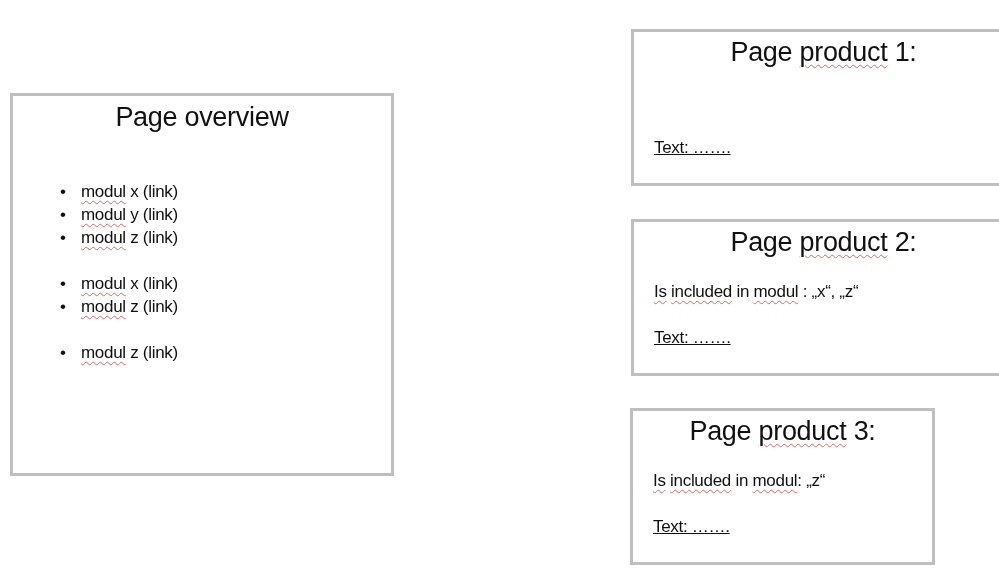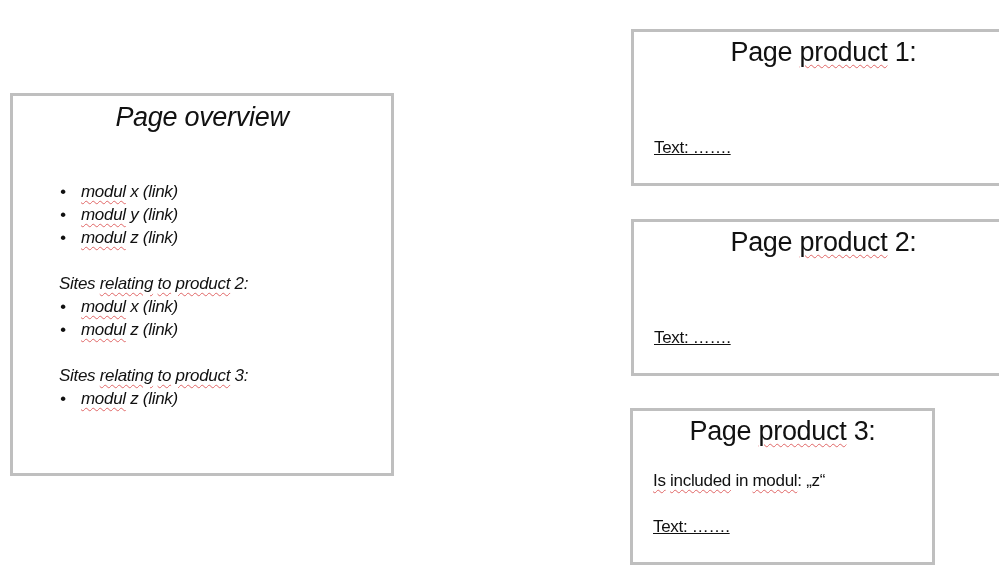--- a/index.html
+++ b/index.html
@@ -19,21 +19,20 @@
       position: absolute;
       box-sizing: border-box;
       border: 3px solid #bfbfbf;
       background: #ffffff;
     }
     .overview {
       left: 10px;
       top: 93px;
       width: 384px;
       height: 383px;
-      font-style: italic;
     }
     .overview .title {
       position: absolute;
       left: 0;
       right: 0;
       top: 4px;
       text-align: center;
       font-size: 27px;
       line-height: 34px;
       letter-spacing: -0.3px;
@@ -120,44 +119,43 @@
 
     <div class="section">
       <ul>
         <li><span class="bullet">•</span><span class="spell">modul</span><span> x (link)</span></li>
         <li><span class="bullet">•</span><span class="spell">modul</span><span> y (link)</span></li>
         <li><span class="bullet">•</span><span class="spell">modul</span><span> z (link)</span></li>
       </ul>
     </div>
 
     <div class="section">
-      <div class="section-heading"><span>Sites </span><span class="spell">relating</span> <span class="spell">to</span> <span class="spell">product</span><span> 2:</span></div>
       <ul>
         <li><span class="bullet">•</span><span class="spell">modul</span><span> x (link)</span></li>
         <li><span class="bullet">•</span><span class="spell">modul</span><span> z (link)</span></li>
       </ul>
     </div>
 
     <div class="section">
-      <div class="section-heading"><span>Sites </span><span class="spell">relating</span> <span class="spell">to</span> <span class="spell">product</span><span> 3:</span></div>
       <ul>
         <li><span class="bullet">•</span><span class="spell">modul</span><span> z (link)</span></li>
       </ul>
     </div>
 
   </div>
 </div>
 
 <div class="box product p1">
   <div class="title"><span>Page </span><span class="spell">product</span><span> 1:</span></div>
   <div class="textline">Text: …….</div>
 </div>
 
 <div class="box product p2">
   <div class="title"><span>Page </span><span class="spell">product</span><span> 2:</span></div>
+  <div class="included"><span class="spell">Is</span> <span class="spell">included</span><span> in </span><span class="spell">modul</span><span> : „x“, „z“</span></div>
   <div class="textline">Text: …….</div>
 </div>
 
 <div class="box product p3">
   <div class="title"><span>Page </span><span class="spell">product</span><span> 3:</span></div>
   <div class="included"><span class="spell">Is</span> <span class="spell">included</span><span> in </span><span class="spell">modul</span><span>: „z“</span></div>
   <div class="textline">Text: …….</div>
 </div>
 
 </body></html>

